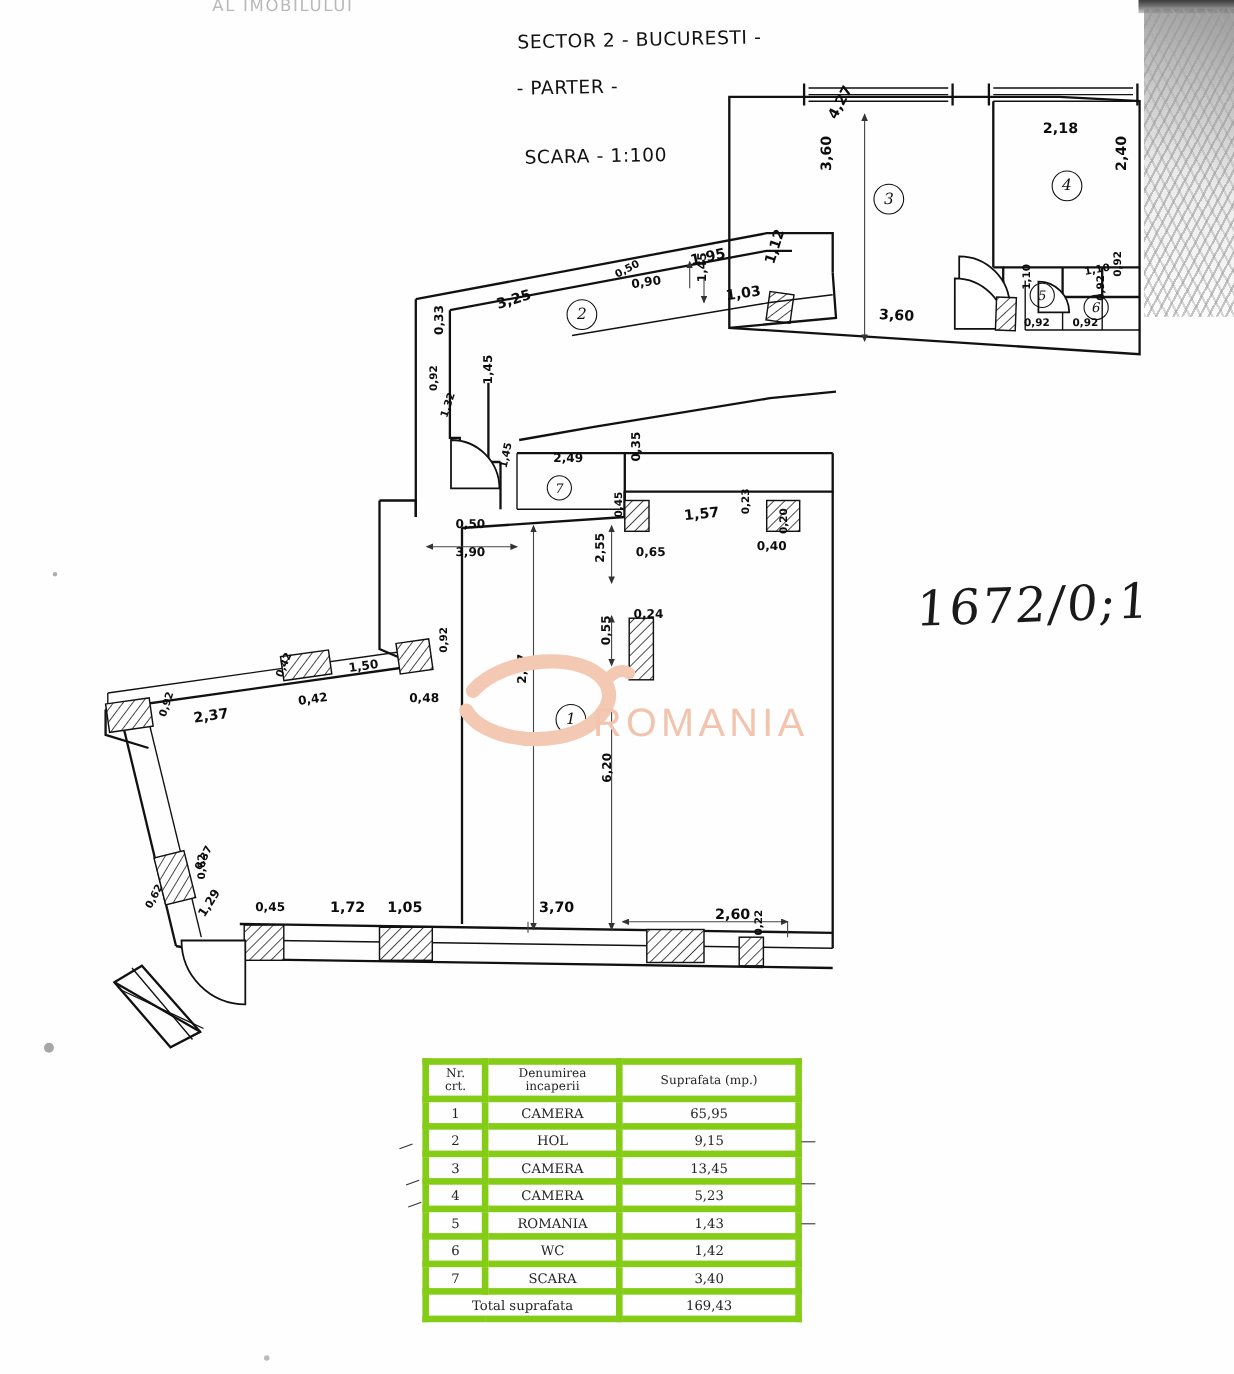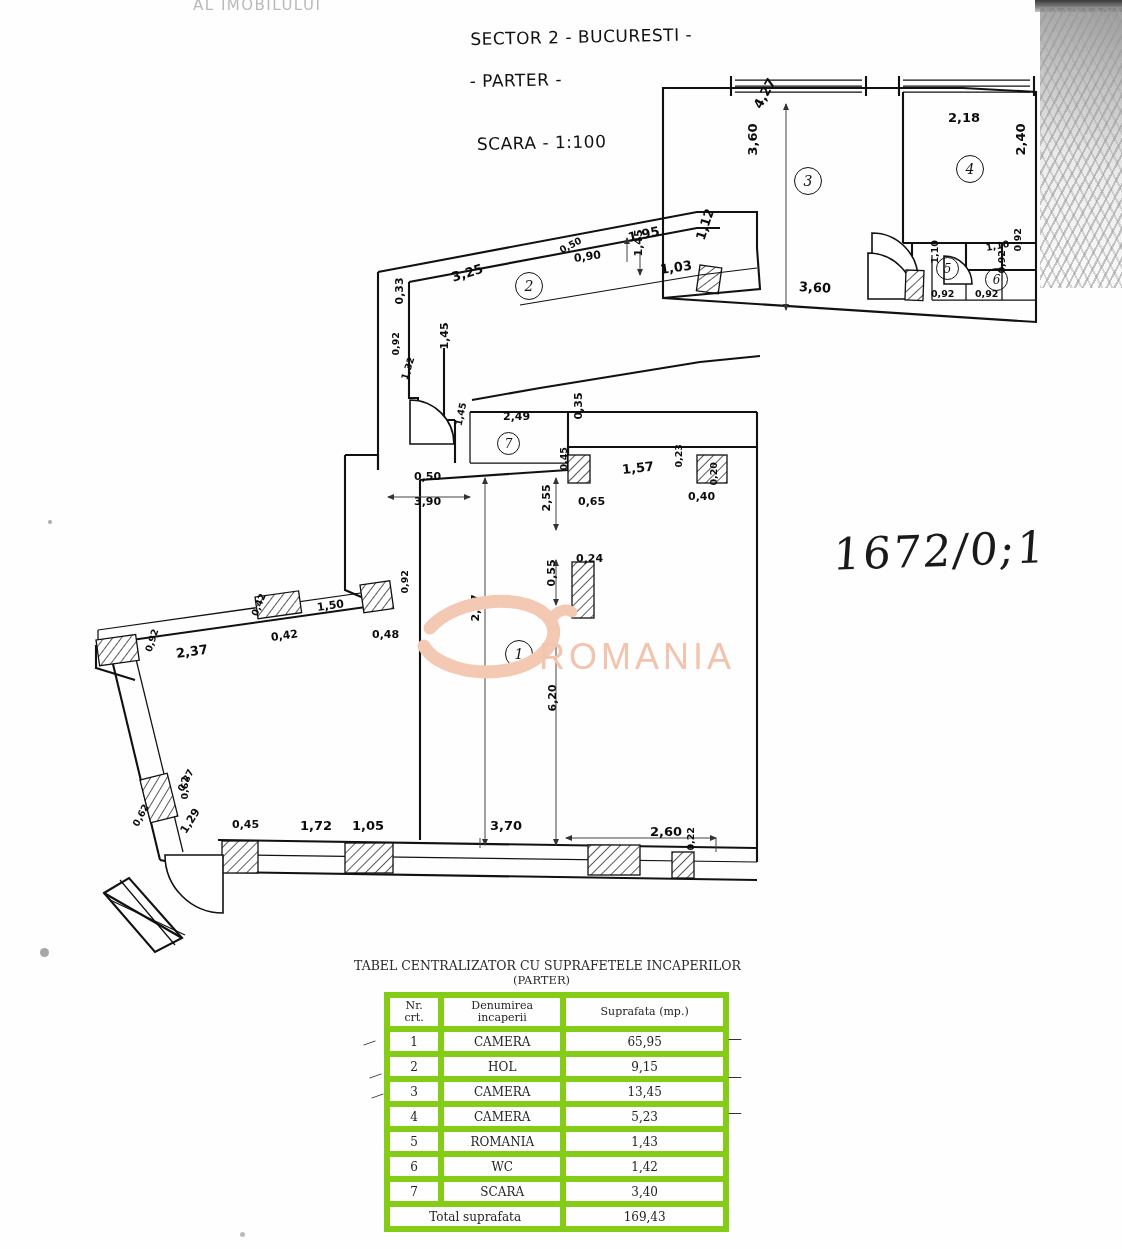--- a/index.html
+++ b/index.html
@@ -313,24 +313,20 @@
 
   <div id="watermark">
     <svg width="360" height="120" viewBox="0 0 360 120">
       <path d="M30,48 C58,16 132,12 150,40 C163,60 140,84 108,90 C70,97 34,84 24,66" fill="none" stroke="#f4c9b4" stroke-width="13" stroke-linecap="round"></path>
       <path d="M150,40 C158,30 166,28 172,32" fill="none" stroke="#f4c9b4" stroke-width="11" stroke-linecap="round"></path>
     </svg>
     <div id="wm-text">ROMANIA</div>
   </div>
 
   <div id="table-block">
-    <div id="table-caption">
-      <span>TABEL CENTRALIZATOR CU SUPRAFETELE INCAPERILOR</span>
-      <span class="sub">(PARTER)</span>
-    </div>
 
     <table class="areas">
       <thead>
         <tr>
           <th class="c-nr">
             <span>Nr.</span><br>
             <span>crt.</span>
           </th>
           <th class="c-name">
             <span>Denumirea</span><br>

